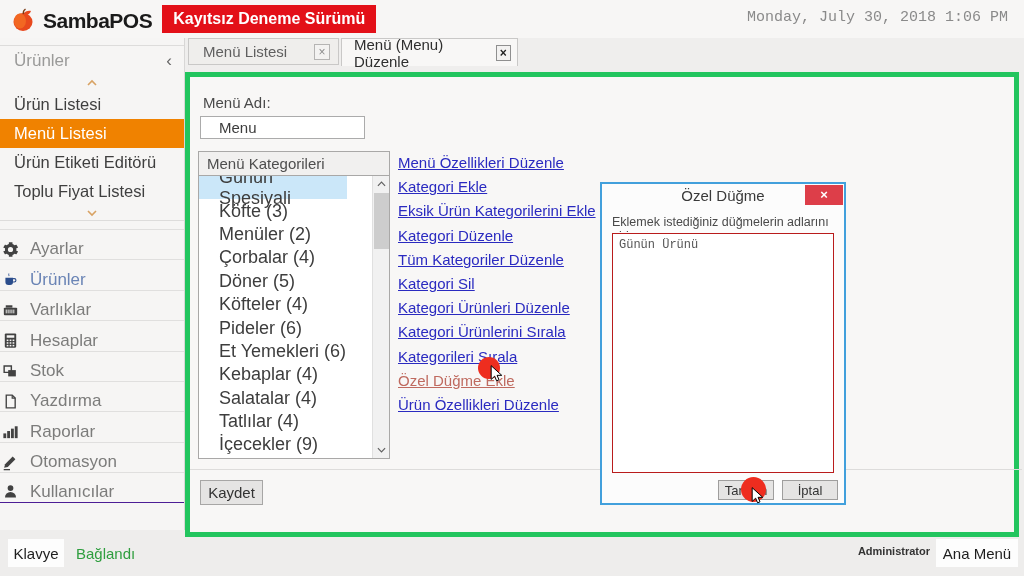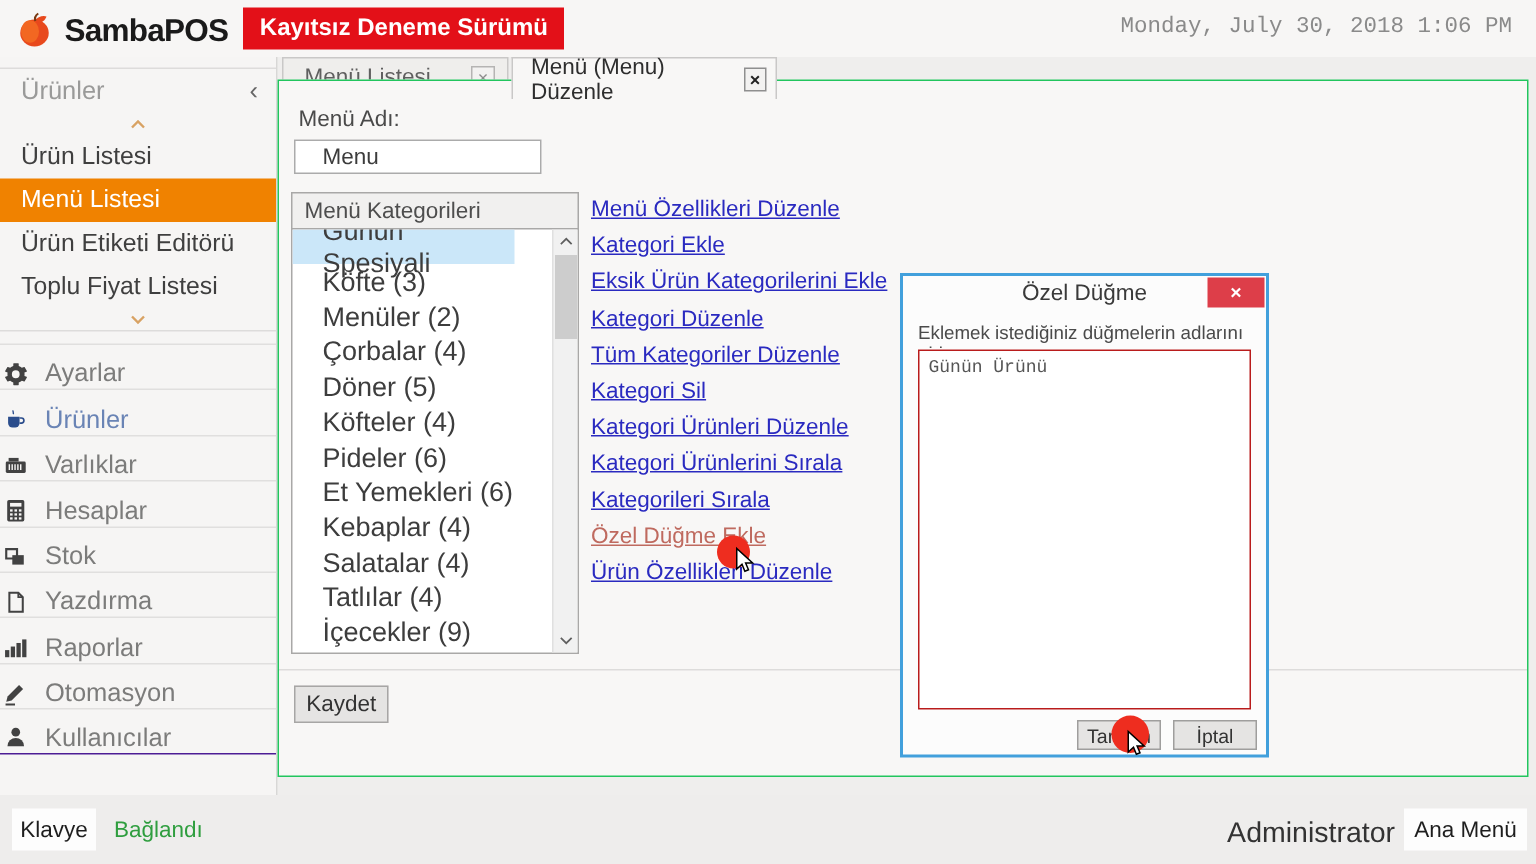--- a/index.html
+++ b/index.html
@@ -30,21 +30,21 @@
   .nav-item.active .nav-label { color:#6a84b5; }
 
   
   .tab { position:absolute; top:38px; height:27px; display:flex; align-items:center; font-size:15px; }
   #tab-inactive { left:188px; width:151px; background:#efeeec; border:1px solid #c9c8c7; color:#5f5f5f; padding:0 8px 0 14px; justify-content:space-between; }
   #tab-active { left:341px; width:177px; height:28px; background:#f8f7f6; border:1px solid #c9c8c7; border-bottom:none; color:#2e2e2e; padding:0 6px 0 12px; justify-content:space-between; z-index:3; }
   .tab-close { width:16px; height:16px; border:1px solid #b5b4b3; background:#f3f2f1; color:#8c8c8c; font-size:12px; line-height:14px; text-align:center; }
   #tab-active .tab-close { color:#222; border-color:#8f8f8f; font-weight:bold; }
 
   
-  #panel { left:185px; top:53px; width:834px; height:465px; background:#f8f7f6; border:1px solid #22c55e; z-index:2; }
+  #panel { left:185px; top:72px; width:834px; height:465px; background:#f8f7f6; border:5px solid #22c55e; z-index:2; }
   #menu-name-label { position:absolute; left:13px; top:17px; font-size:15px; color:#4a4a4a; }
   #menu-name-input { position:absolute; left:10px; top:39px; width:165px; height:23px; border:1px solid #ababab; background:#fff; font-size:15px; padding:0 18px; color:#3c3c3c; font-family:"Liberation Sans",sans-serif; }
 
   #catlist { position:absolute; left:8px; top:74px; width:192px; }
   #catlist-header { height:24px; background:#f1f0ef; border:1px solid #a9a8a7; border-bottom:none; font-size:15px; color:#4e4e4e; display:flex; align-items:center; padding-left:8px; }
   #catlist-body { position:relative; height:284px; background:#fff; border:1px solid #a9a8a7; overflow:hidden; }
   .cat-item { height:23.4px; display:flex; align-items:center; padding-left:20px; font-size:18px; color:#3d3d3d; width:148px; }
   .cat-item.selected { background:#cbe7f9; }
   #cat-scrollbar { position:absolute; right:0; top:0; width:17px; height:282px; background:#f1f1f1; border-left:1px solid #e0e0e0; }
   .sb-arrow { position:absolute; left:0; width:17px; height:16px; display:flex; align-items:center; justify-content:center; }
@@ -65,21 +65,21 @@
   #dialog-msg { position:absolute; left:10px; top:31px; font-size:12.5px; color:#4a4a4a; }
   #dialog-textarea { position:absolute; left:10px; top:49px; width:222px; height:240px; border:1px solid #b91c1c; background:#fff; resize:none; font-family:"Liberation Mono", monospace; font-size:12px; color:#555; padding:4px 6px; }
   .dlg-btn { position:absolute; top:296px; height:20px; background:#e5e4e3; border:1px solid #9f9e9d; font-size:13px; color:#333; font-family:"Liberation Sans",sans-serif; }
   #dialog-ok { left:116px; width:56px; }
   #dialog-cancel { left:180px; width:56px; }
 
   
   #statusbar { left:0; top:530px; width:1024px; height:46px; background:#eeedec; }
   #keyboard-button { position:absolute; left:8px; top:9px; width:56px; height:28px; background:#fdfdfd; border:none; font-size:15px; color:#1e1e1e; font-family:"Liberation Sans",sans-serif; }
   #conn-status { position:absolute; left:76px; top:15px; font-size:15px; color:#2f9e3f; }
-  #admin-label { position:absolute; right:94px; top:15px; font-size:19px; color:#333; }
+  #admin-label { position:absolute; right:94px; top:15px; font-size:11px; color:#333;font-weight:bold; }
   #main-menu-button { position:absolute; right:6px; top:9px; width:82px; height:28px; background:#fdfdfd; border:none; font-size:15px; color:#1e1e1e; font-family:"Liberation Sans",sans-serif; }
 
   
   .click-dot { position:absolute; border-radius:50%; background:#ee2d1f; z-index:20; }
   #dot-link { left:478px; top:357px; width:22px; height:22px; }
   #dot-ok { left:741px; top:477px; width:25px; height:25px; }
   .cursor { position:absolute; z-index:21; }
   #cursor-link { left:487px; top:364px; }
   #cursor-ok { left:748px; top:486px; }
 

